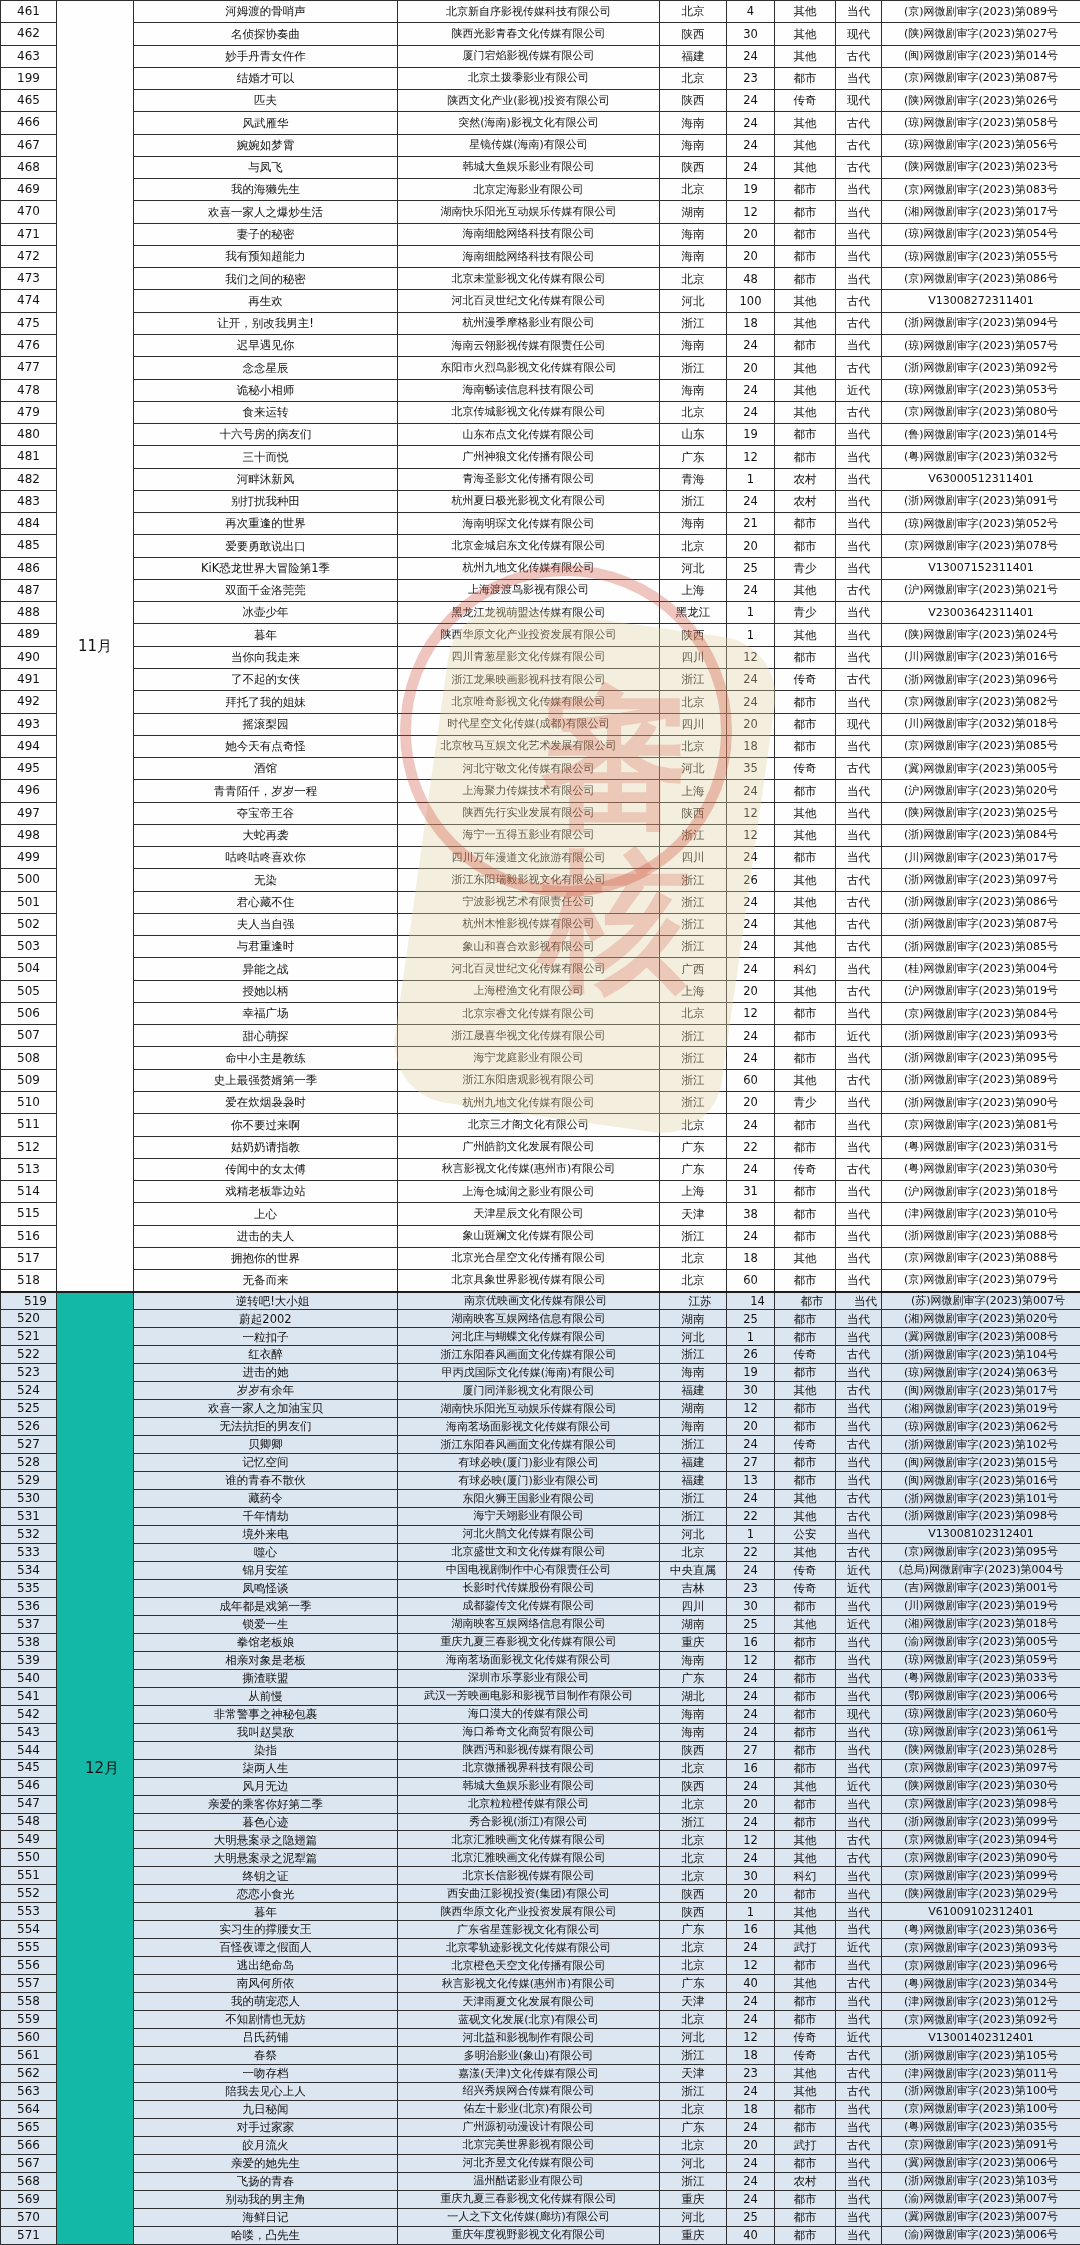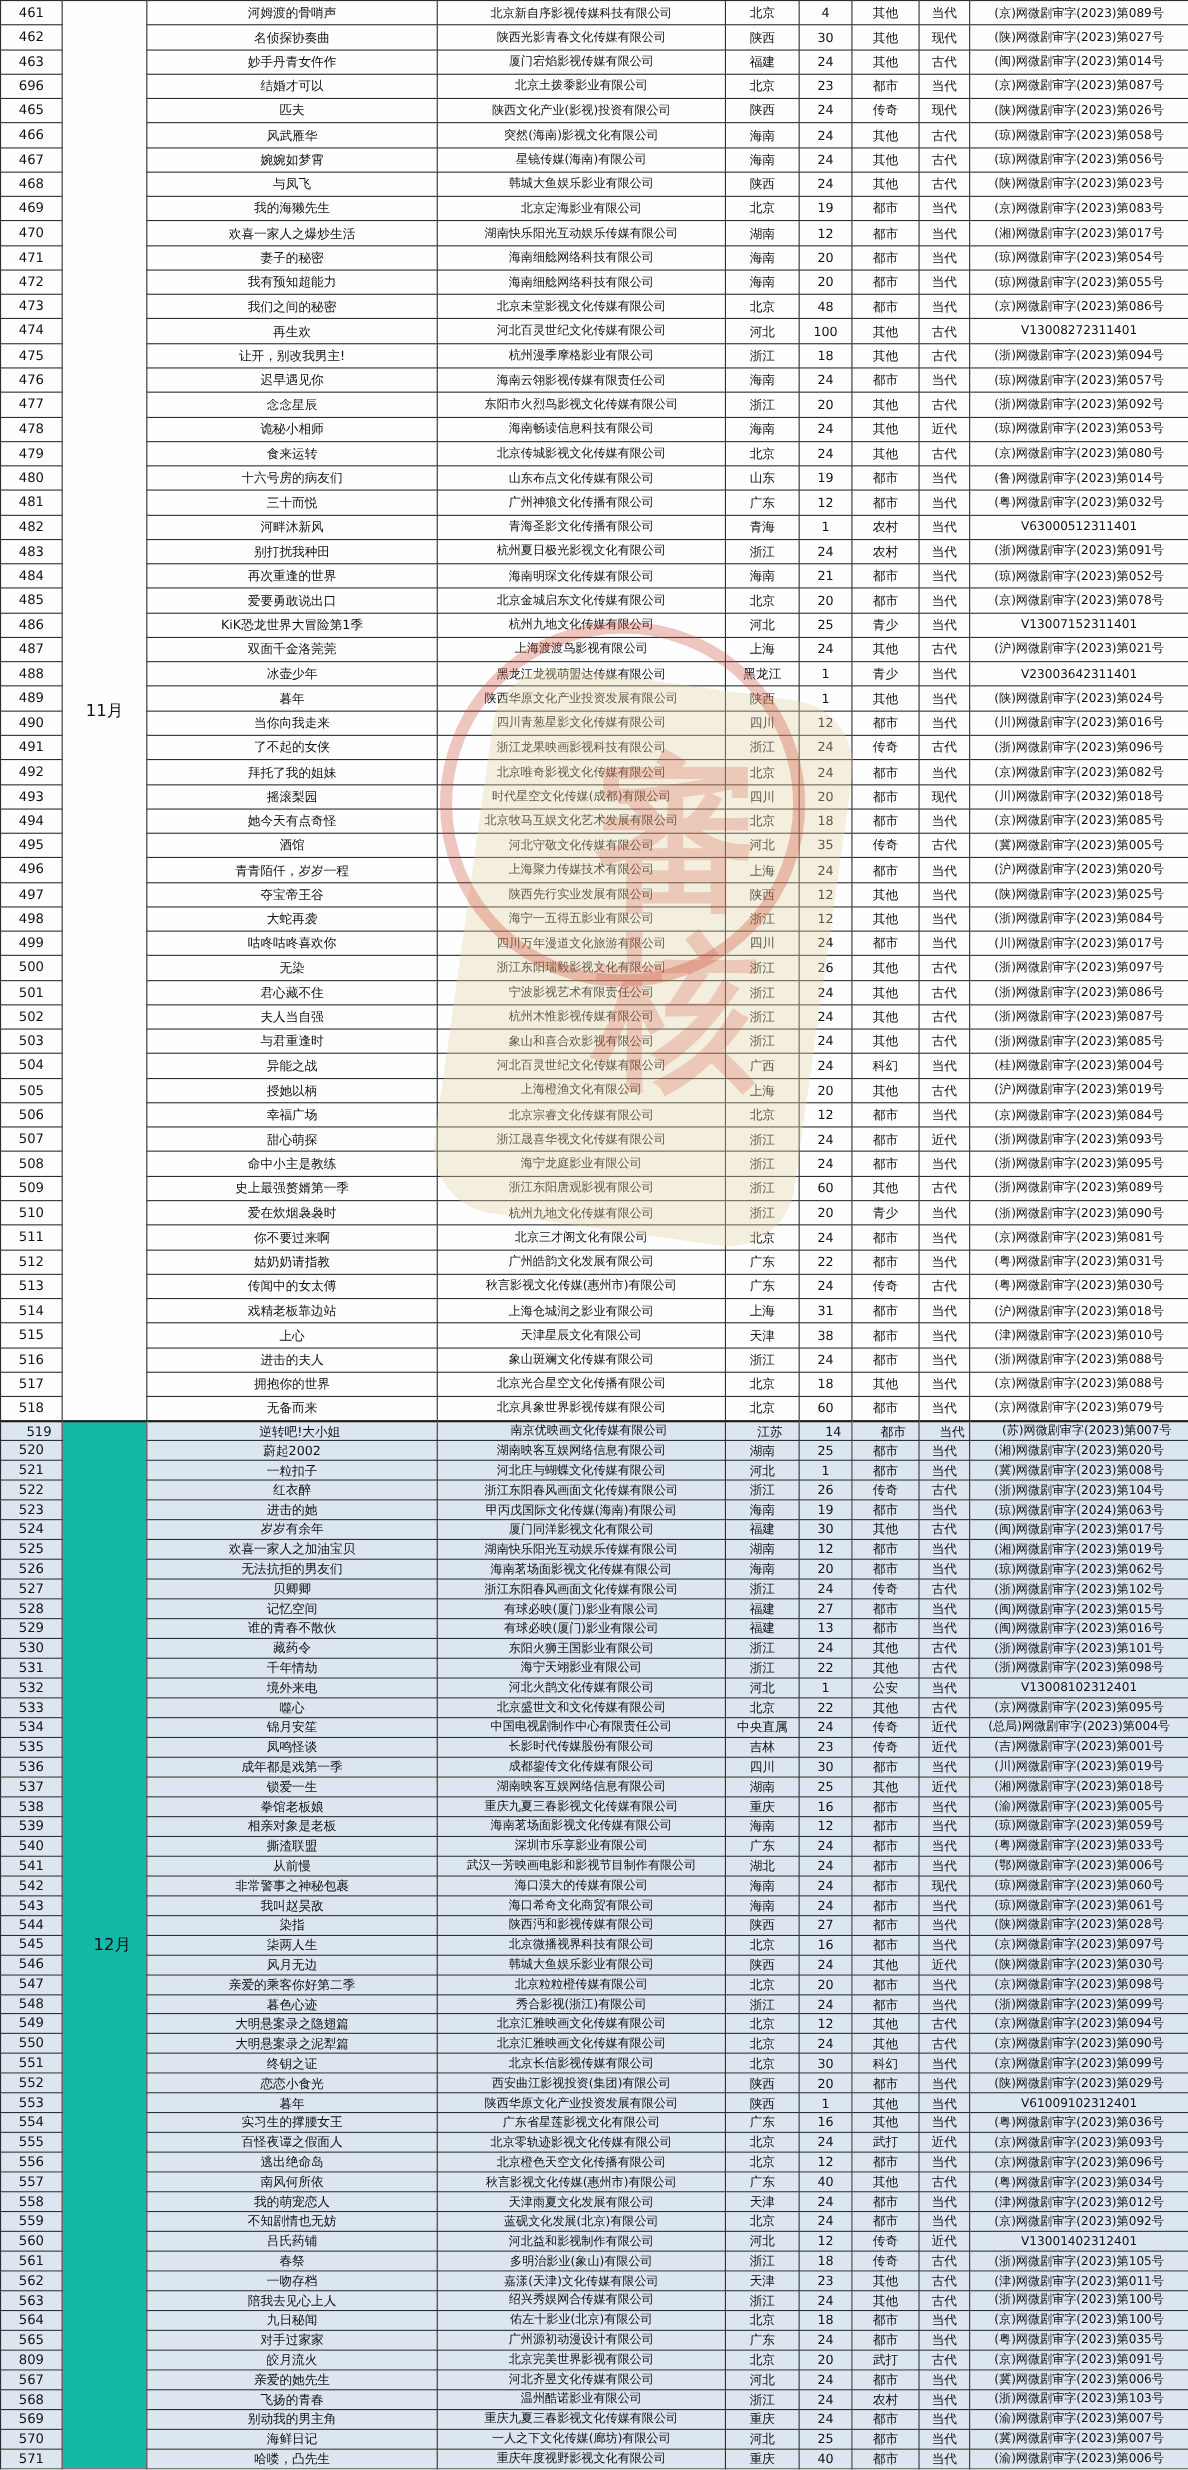--- a/index.html
+++ b/index.html
@@ -91,21 +91,21 @@
     <td class="num-cell">463</td>
     <td class="title-cell">妙手丹青女仵作</td>
     <td class="company-cell">厦门宕焰影视传媒有限公司</td>
     <td class="region-cell">福建</td>
     <td class="eps-cell">24</td>
     <td class="genre-cell">其他</td>
     <td class="era-cell">古代</td>
     <td class="license-cell">(闽)网微剧审字(2023)第014号</td>
   </tr>
         <tr class="nov">
-    <td class="num-cell">696</td>
+    <td class="num-cell">199</td>
     <td class="title-cell">结婚才可以</td>
     <td class="company-cell">北京土拨黍影业有限公司</td>
     <td class="region-cell">北京</td>
     <td class="eps-cell">23</td>
     <td class="genre-cell">都市</td>
     <td class="era-cell">当代</td>
     <td class="license-cell">(京)网微剧审字(2023)第087号</td>
   </tr>
         <tr class="nov">
     <td class="num-cell">465</td>
@@ -1112,21 +1112,21 @@
     <td class="num-cell">565</td>
     <td class="title-cell">对手过家家</td>
     <td class="company-cell">广州源初动漫设计有限公司</td>
     <td class="region-cell">广东</td>
     <td class="eps-cell">24</td>
     <td class="genre-cell">都市</td>
     <td class="era-cell">当代</td>
     <td class="license-cell">(粤)网微剧审字(2023)第035号</td>
   </tr>
         <tr class="dec">
-    <td class="num-cell">809</td>
+    <td class="num-cell">566</td>
     <td class="title-cell">皎月流火</td>
     <td class="company-cell">北京完美世界影视有限公司</td>
     <td class="region-cell">北京</td>
     <td class="eps-cell">20</td>
     <td class="genre-cell">武打</td>
     <td class="era-cell">古代</td>
     <td class="license-cell">(京)网微剧审字(2023)第091号</td>
   </tr>
         <tr class="dec">
     <td class="num-cell">567</td>

